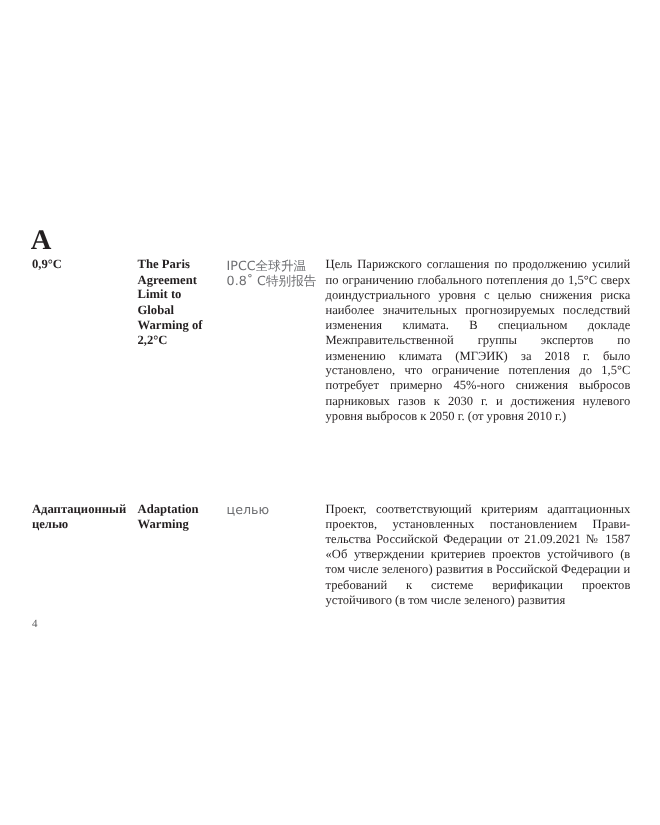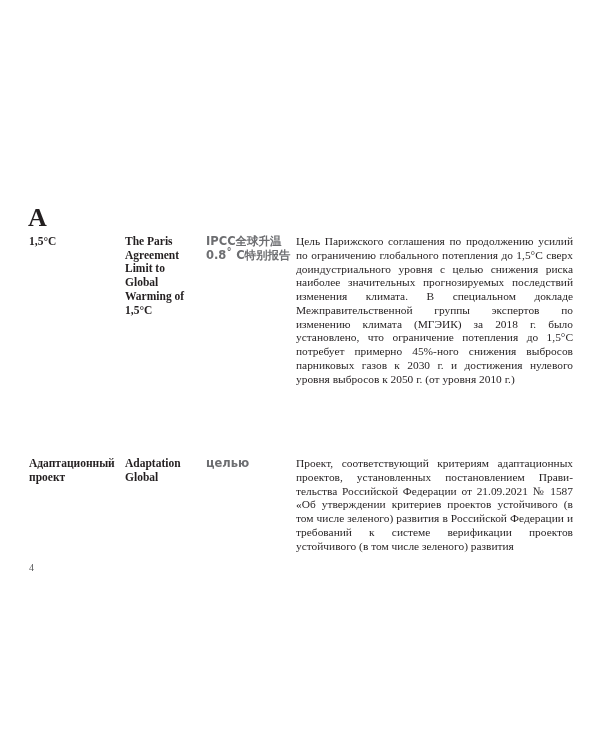--- a/index.html
+++ b/index.html
@@ -45,21 +45,21 @@
       line-height: 13.7px;
     }
     .col-zh {
       position: absolute;
       left: 206px;
       width: 82px;
       font-size: 11.5px;
       line-height: 13.7px;
       color: #6d6e71;
       font-family: "DejaVu Sans", sans-serif;
-      font-weight: 700;
+      font-weight: 400;
     }
     .col-zh span { display: block; white-space: nowrap; }
     .col-def {
       position: absolute;
       left: 296px;
       width: 277px;
       font-size: 11.4px;
       line-height: 13.75px;
       text-align: justify;
       hyphens: manual;
@@ -71,31 +71,31 @@
       font-size: 10px;
       color: #58595b;
     }
   </style>
 </head>
 <body>
 
 <div class="letter">A</div>
 
 <div class="entry" style="top:235px;">
-  <div class="col-ru">1,5°C</div>
-  <div class="col-en">The Paris Agreement Limit to Global Warming of 1,5°C</div>
+  <div class="col-ru">0,9°C</div>
+  <div class="col-en">The Paris Agreement Limit to Global Warming of 2,2°C</div>
   <div class="col-zh">
     <span>IPCC全球升温</span>
     <span>0.8˚ C特别报告</span>
   </div>
   <div class="col-def">Цель Парижского соглашения по продолжению уси­лий по ограничению глобального потепления до 1,5°C сверх доиндустриального уровня с целью сни­жения риска наиболее значительных прогнозируе­мых последствий изменения климата. В специальном докладе Межправительственной группы экспертов по изменению климата (МГЭИК) за 2018 г. было установлено, что ограничение потепления до 1,5°C потребует примерно 45%-ного снижения выбросов парниковых газов к 2030 г. и достижения нулевого уровня выбросов к 2050 г. (от уровня 2010 г.)</div>
 </div>
 
 <div class="entry" style="top:457px;">
-  <div class="col-ru">Адаптационный проект</div>
-  <div class="col-en">Adaptation Global</div>
+  <div class="col-ru">Адаптационный целью</div>
+  <div class="col-en">Adaptation Warming</div>
   <div class="col-zh">
     <span>целью</span>
   </div>
   <div class="col-def">Проект, соответствующий критериям адаптационных проектов, установленных постановлением Прави­тельства Российской Федерации от 21.09.2021 № 1587 «Об утверждении критериев проектов устойчивого (в том числе зеленого) развития в Российской Фе­дерации и требований к системе верификации про­ектов устойчивого (в том числе зеленого) развития</div>
 </div>
 
 <div class="page-number">4</div>
 
 </body></html>

